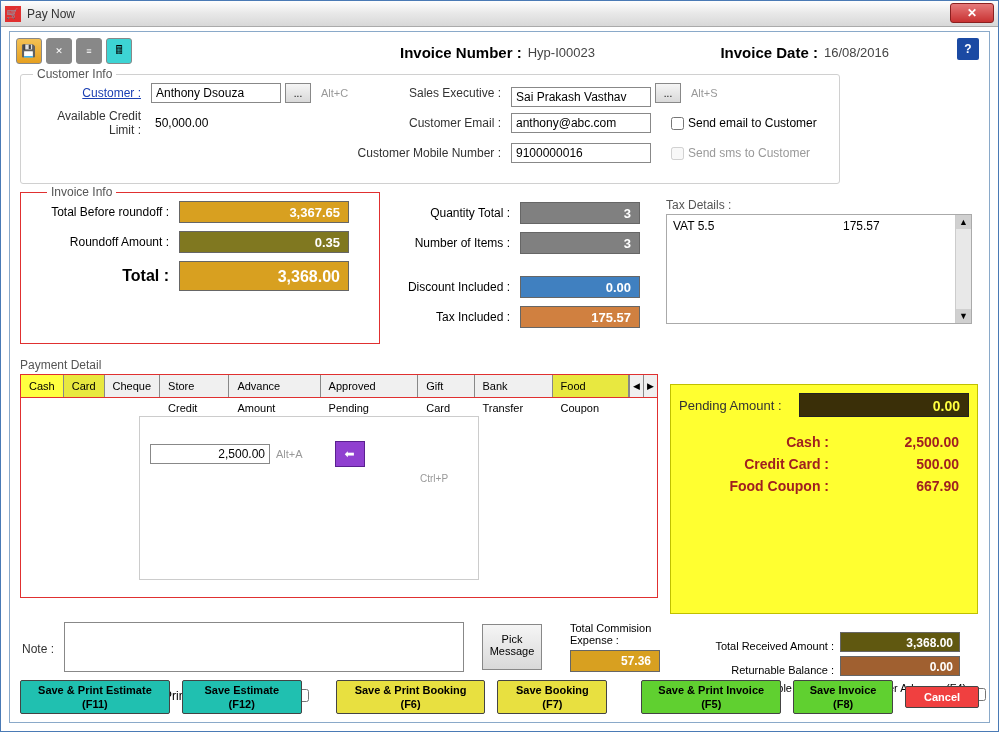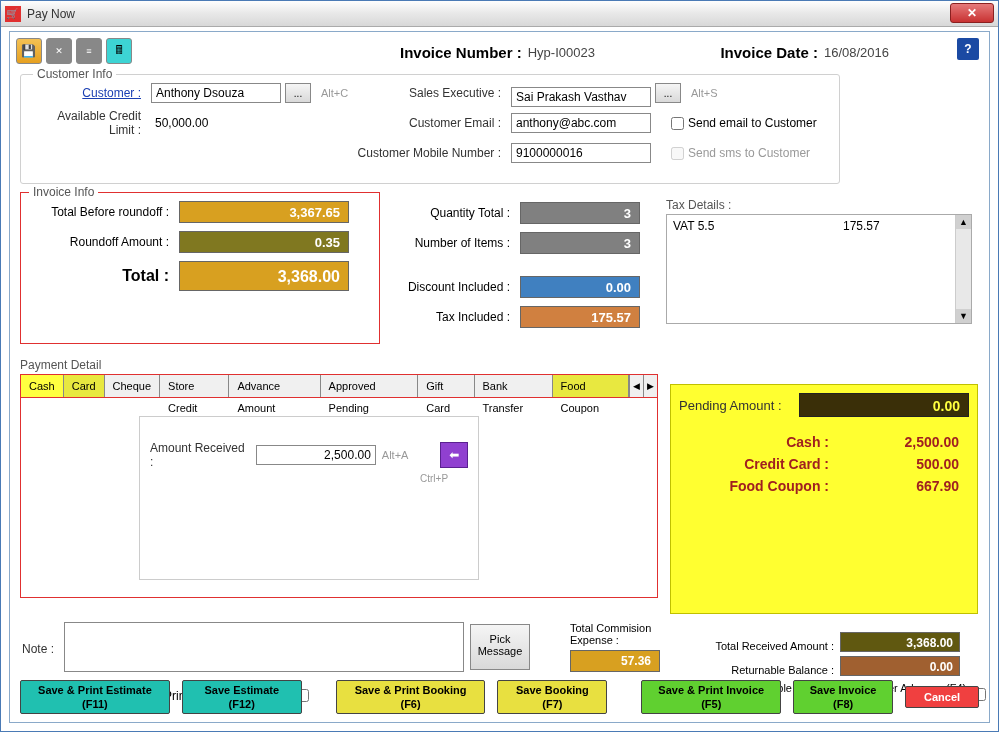--- a/index.html
+++ b/index.html
@@ -26,21 +26,21 @@
 .cust-grid { display:grid; grid-template-columns: 360px 460px; row-gap:6px; }
 .row { display:flex; align-items:center; height:24px; }
 .lbl { text-align:right; padding-right:10px; color:#333; }
 .lbl.link { color:#1a3fb3; text-decoration:underline; cursor:pointer; }
 .w120 { width:120px; } .w160 { width:160px; }
 input.txt { height:20px; border:1px solid #888; padding:0 4px; font-size:12px; }
 .browse-btn { width:26px; height:20px; background:linear-gradient(to bottom,#f5f5f5,#d9d9d9); border:1px solid #888; margin-left:4px; cursor:pointer; font-size:10px; display:flex; align-items:center; justify-content:center; }
 .hint { color:#999; margin-left:10px; font-size:11px; }
 .chk { margin-right:4px; }
 .inv-info { position:absolute; left:10px; top:160px; width:360px; height:152px; border:1px solid #e03030; padding:8px; }
-.inv-info .legend { position:absolute; left:8px; top:-8px; background:#fff; padding:0 4px; color:#555; }
+.inv-info .legend { position:absolute; left:26px; top:-8px; background:#fff; padding:0 4px; color:#555; }
 .fld { display:flex; align-items:center; margin-bottom:8px; }
 .fld .flbl { width:150px; text-align:right; padding-right:10px; }
 .valbox { height:22px; border:1px solid #666; color:#fff; font-weight:bold; text-align:right; padding:0 8px; line-height:22px; font-size:13px; }
 .gold { background:#d8a020; width:170px;text-align:right; }
 .olive { background:#807820; width:170px; }
 .total-lbl { font-weight:bold; font-size:16px; width:150px; text-align:right; padding-right:10px; }
 .total-val { background:#d8a020; width:170px; height:30px; line-height:30px; font-size:16px; }
 .mid-col { position:absolute; left:390px; top:170px; width:250px; }
 .mid-col .fld .flbl { width:120px; }
 .gray-val { background:#808080; width:120px; }
@@ -69,21 +69,21 @@
 .summary-box { position:absolute; left:660px; top:352px; width:308px; height:230px; background:#ffff30; border:1px solid #c0c000; padding:8px; }
 .pending-row { display:flex; align-items:center; margin-bottom:14px; }
 .pending-row .lbl { font-size:13px; }
 .pending-val { margin-left:auto; width:170px; height:24px; background:#3a2f08; color:#ffff40; font-weight:bold; text-align:right; padding:0 8px; line-height:24px; border:1px solid #222; font-size:14px; }
 .sum-line { display:flex; color:#a02020; font-weight:bold; font-size:14px; height:22px; align-items:center; }
 .sum-line .slbl { width:150px; text-align:right; }
 .sum-line .sval { width:130px; text-align:right; }
 .note-area { position:absolute; left:10px; top:590px; display:flex; align-items:center; }
 .note-area .lbl { width:44px; padding-top:4px; }
 .note-area textarea { width:400px; height:50px; border:1px solid #888; font-size:12px; resize:none; }
-.pick-btn { width:60px; height:46px; margin-left:6px; background:linear-gradient(to bottom,#f5f5f5,#d9d9d9); border:1px solid #888; cursor:pointer; font-size:11px; text-align:center; padding-top:8px; }
+.pick-btn { width:60px; height:46px; margin-left:18px; background:linear-gradient(to bottom,#f5f5f5,#d9d9d9); border:1px solid #888; cursor:pointer; font-size:11px; text-align:center; padding-top:8px; }
 .comm-box { position:absolute; left:560px; top:590px; width:90px; }
 .comm-box .clbl { font-size:11px; }
 .comm-val { background:#d8a020; color:#fff; font-weight:bold; text-align:right; padding:3px 8px; margin-top:4px; border:1px solid #666; }
 .recv-box { position:absolute; left:690px; top:600px; width:276px; }
 .recv-row { display:flex; align-items:flex-end; margin-bottom:4px; }
 .recv-row .rlbl { width:140px; text-align:right; font-size:11px; padding-right:6px; }
 .recv-val { width:120px; height:20px; text-align:right; padding:0 6px; line-height:20px; font-weight:bold; color:#fff; border:1px solid #666; font-size:12px; }
 .dk-olive { background:#605810; }
 .brown { background:#a06030; }
 .save-ret-row { position:absolute; left:700px; top:650px; font-size:11px; display:flex; align-items:center; }
@@ -220,21 +220,20 @@
         <div class="tab">Bank Transfer</div>
         <div class="tab hl-yellow">Food Coupon</div>
         <div class="tab-nav">
           <div>◀</div>
           <div>▶</div>
         </div>
       </div>
       <div class="pay-frame">
         <div class="pay-inner">
           <div class="amt-row">
-            <span class="lbl">Amount Received :</span>
             <input class="txt" value="2,500.00" style="">
             <span class="hint" style="margin-left:6px">Alt+A</span>
             <div class="enter-btn">⬅</div>
           </div>
           <span class="ctrlp">Ctrl+P</span>
         </div>
       </div>
     </div>
 
     <div class="summary-box">

